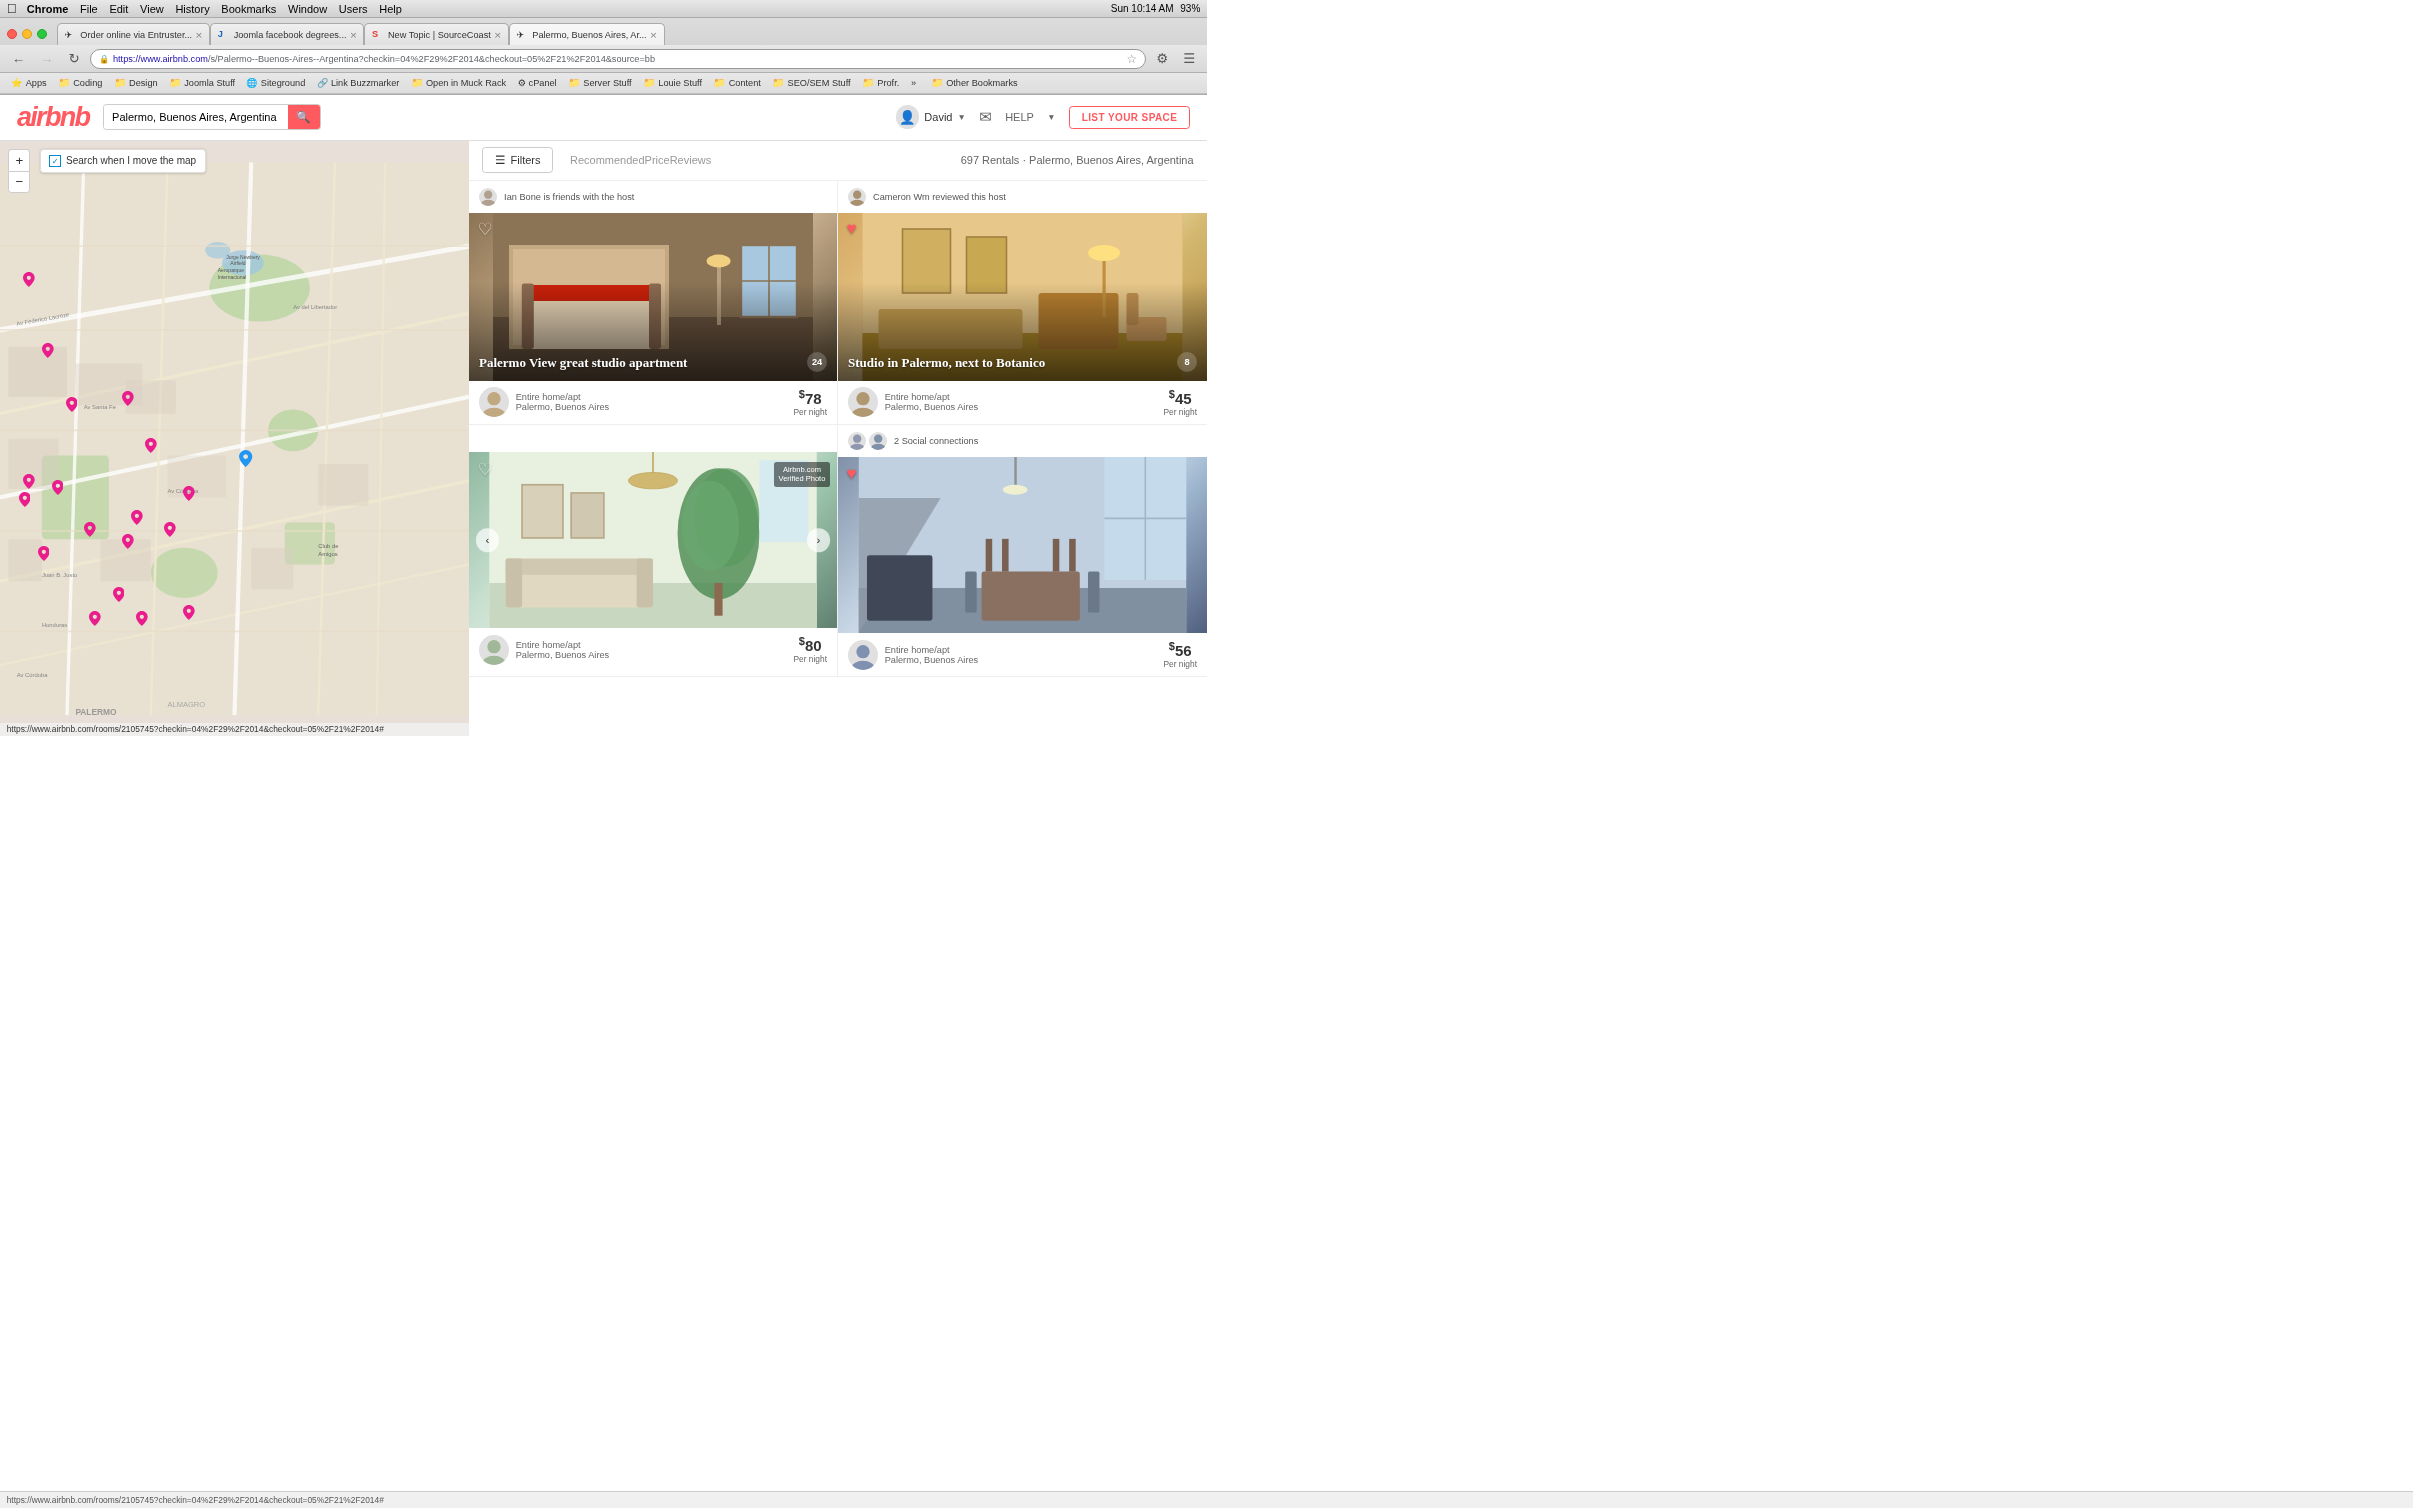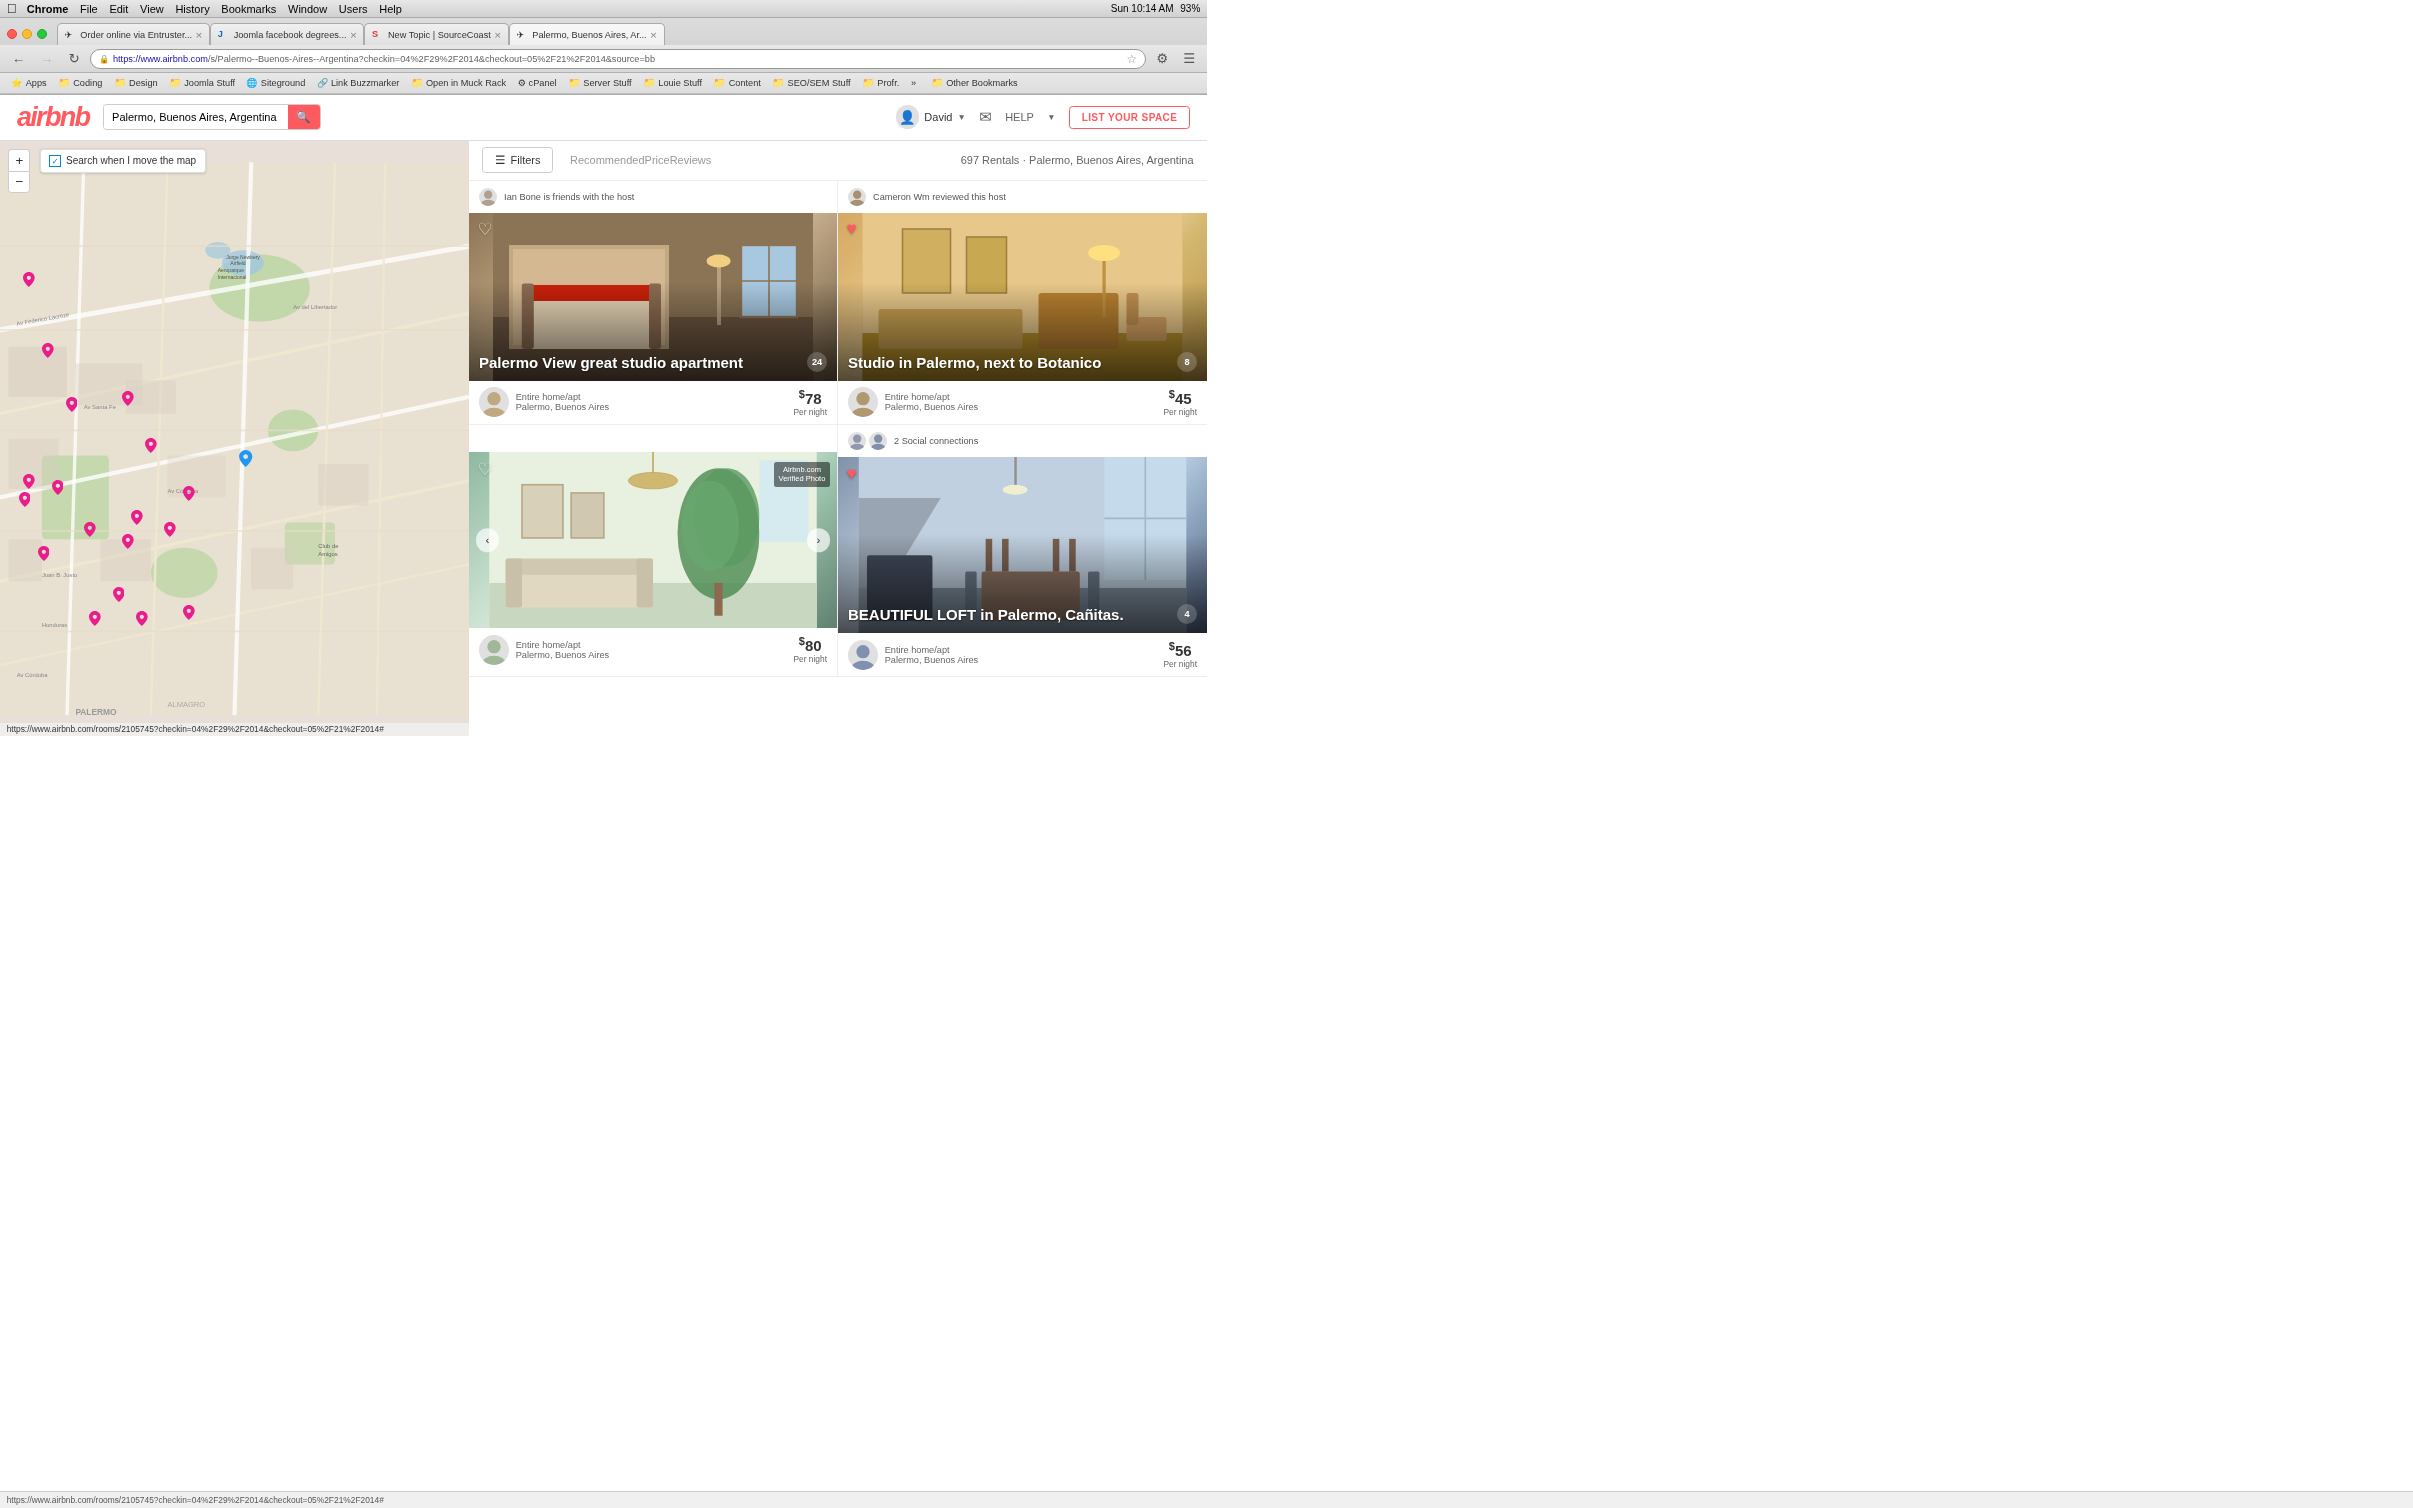--- a/index.html
+++ b/index.html
@@ -374,25 +374,26 @@
       left: 0;
       right: 0;
       background: linear-gradient(transparent, rgba(0,0,0,0.65));
       padding: 34px 10px 8.4px 10px;
       color: #fff;
       display: flex;
       align-items: flex-end;
       justify-content: space-between;
     }
     .listing-title {
-      font-size: 15px;
+      font-size: 13px;
       font-weight: 600;
       line-height: 1.3;
       flex: 1;
       text-shadow: 0 0.8px 1.7px rgba(0,0,0,0.5);
+      font-family: Liberation Serif, serif;
     }
     .listing-comment-count {
       background: rgba(255,255,255,0.2);
       color: #fff;
       border-radius: 50%;
       width: 20px;
       height: 20px;
       display: flex;
       align-items: center;
       justify-content: center;
@@ -1059,24 +1060,20 @@
               <line x1="350" y1="0" x2="350" y2="150" stroke="#a0b8c8" stroke-width="2"></line>
               <line x1="300" y1="75" x2="400" y2="75" stroke="#a0b8c8" stroke-width="2"></line>
 
               <rect x="10" y="120" width="80" height="80" fill="#404858" rx="3"></rect>
 
               <rect x="190" y="0" width="3" height="40" fill="#909090"></rect>
               <ellipse cx="191" cy="40" rx="15" ry="6" fill="#f0f0d0"></ellipse>
             </svg>
           </div>
           <button class="heart-btn filled">♥</button>
-          <div class="listing-overlay">
-            <span class="listing-title">BEAUTIFUL LOFT in Palermo, Cañitas.</span>
-            <span class="listing-comment-count">4</span>
-          </div>
         </div>
         <div class="listing-info">
           <div class="listing-host-avatar">
             <svg width="30" height="30" viewBox="0 0 36 36">
                 <circle cx="18" cy="14" r="8" fill="#8090b0"></circle>
                 <ellipse cx="18" cy="34" rx="14" ry="9" fill="#8090b0"></ellipse>
               </svg>
           </div>
           <div class="listing-details">
             <div class="listing-type">Entire home/apt</div>

